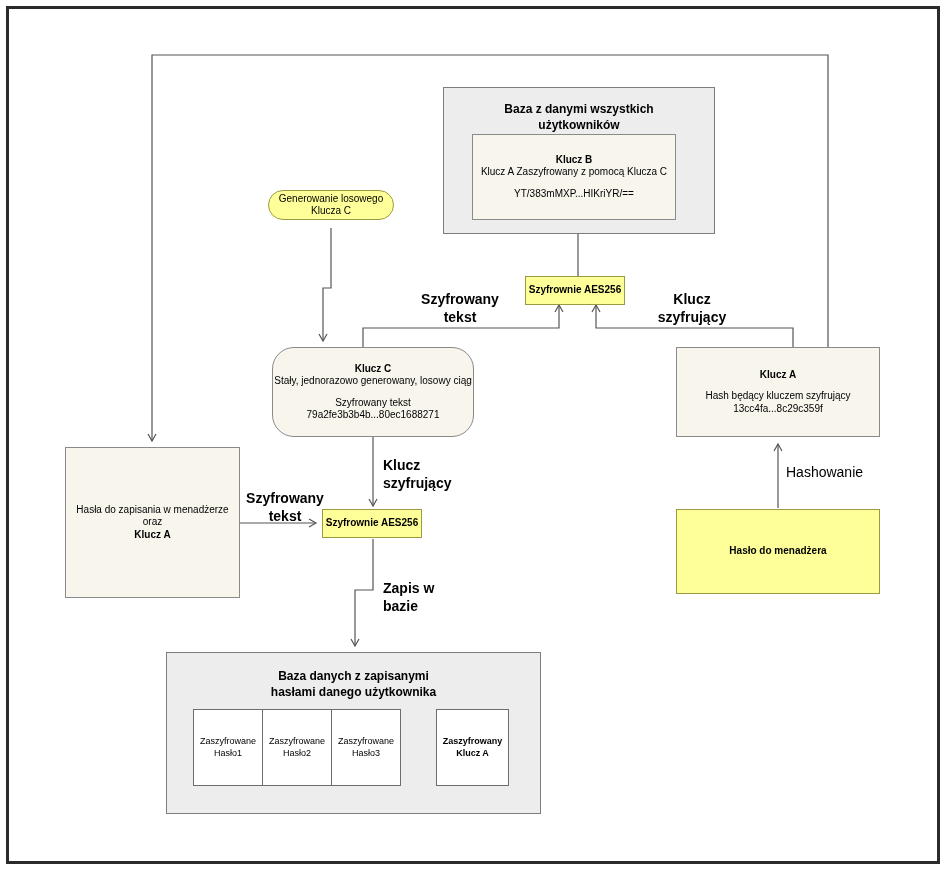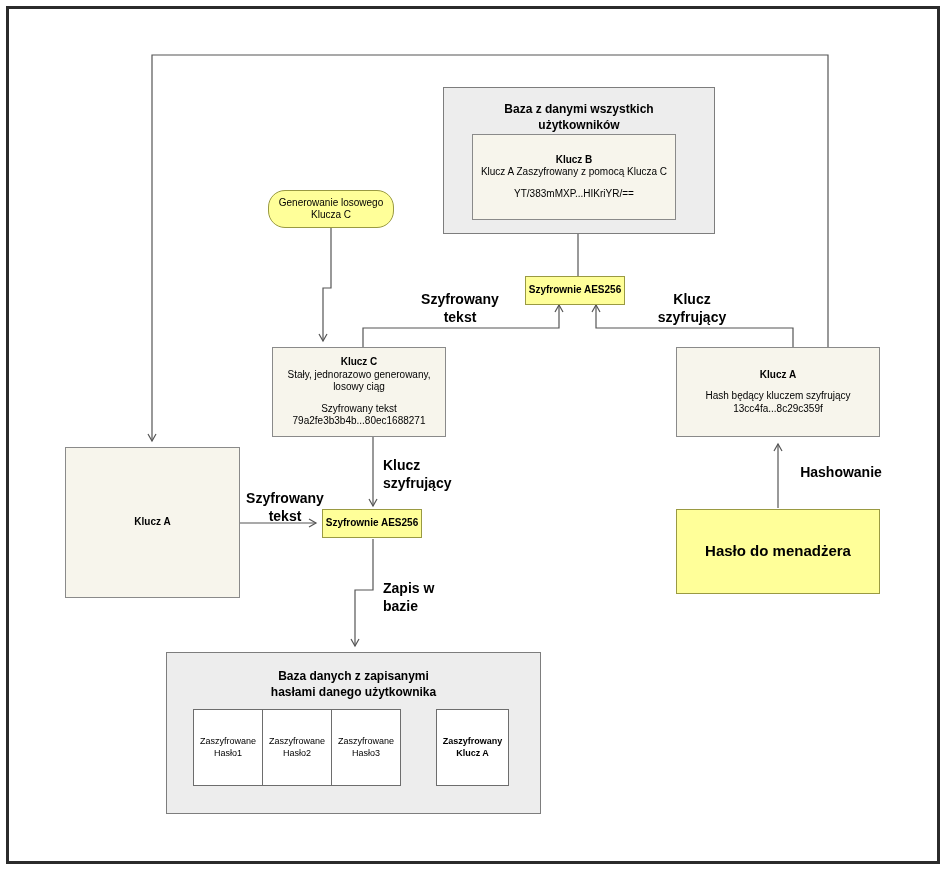--- a/index.html
+++ b/index.html
@@ -57,21 +57,21 @@
     border: 1px solid #7d7d7d;
   }
   .yellow {
     background: #ffff99;
     border: 1px solid #9a9a42;
   }
   .t-bold {
     font-weight: bold;
   }
   .f10 { font-size: 10px; }
-  .f11 { font-size: 15px; }
+  .f11 { font-size: 10px; }
   .gapline { height: 9px; }
   .edge-label {
     position: absolute;
     font-size: 14px;
     font-weight: bold;
     color: #000000;
     text-align: center;
     line-height: 1.25;
     white-space: pre-line;
   }
@@ -149,45 +149,46 @@
 użytkowników</div>
   </div>
 
   <div class="node cream" style="left:472px; top:134px; width:204px; height:86px;">
     <div class="f10 t-bold">Klucz B</div>
     <div class="f10">Klucz A Zaszyfrowany z pomocą Klucza C</div>
     <div class="gapline"></div>
     <div class="f10">YT/383mMXP...HIKriYR/==</div>
   </div>
 
-  <div class="node yellow" style="left:268px; top:190px; width:126px; height:38px;border-radius:17px;">
+  <div class="node yellow" style="left:268px; top:190px; width:126px; height:30px;border-radius:17px;">
     <div class="f10" style="white-space:pre-line;">Generowanie losowego
 Klucza C</div>
   </div>
 
   <div class="node yellow" style="left:525px; top:276px; width:100px; height:29px;">
     <div class="f10 t-bold">Szyfrownie AES256</div>
   </div>
 
-  <div class="node cream" style="left:272px; top:347px; width:174px; height:90px;">
+  <div class="node cream" style="left:272px; top:347px; width:202px; height:90px;border-radius:22px;">
     <div class="f10 t-bold">Klucz C</div>
     <div class="f10">Stały, jednorazowo generowany, losowy ciąg</div>
     <div class="gapline"></div>
     <div class="f10">Szyfrowany tekst</div>
     <div class="f10">79a2fe3b3b4b...80ec1688271</div>
   </div>
 
   <div class="node cream" style="left:676px; top:347px; width:204px; height:90px;">
     <div class="f10 t-bold">Klucz A</div>
     <div class="gapline"></div>
     <div class="f10">Hash będący kluczem szyfrujący</div>
     <div class="f10">13cc4fa...8c29c359f</div>
   </div>
 
   <div class="node cream" style="left:65px; top:447px; width:175px; height:151px;">
+    <div class="f10">Hasła do zapisania w menadżerze oraz</div>
     <div class="f10 t-bold">Klucz A</div>
   </div>
 
   <div class="node yellow" style="left:322px; top:509px; width:100px; height:29px;">
     <div class="f10 t-bold">Szyfrownie AES256</div>
   </div>
 
   <div class="node yellow" style="left:676px; top:509px; width:204px; height:85px;">
     <div class="f11 t-bold">Hasło do menadżera</div>
   </div>
@@ -217,15 +218,15 @@
 
   <div class="edge-label" style="left:383px; top:457px; width:80px; text-align:left;">Klucz
 szyfrujący</div>
 
   <div class="edge-label" style="left:245px; top:490px; width:80px;">Szyfrowany
 tekst</div>
 
   <div class="edge-label" style="left:383px; top:580px; width:70px; text-align:left;">Zapis w
 bazie</div>
 
-  <div class="edge-label plain" style="left:786px; top:464px; width:110px; text-align:center;font-weight:bold;">Hashowanie</div>
+  <div class="edge-label plain" style="left:786px; top:464px; width:110px; text-align:left;">Hashowanie</div>
 
 </div>
 
 </body></html>

